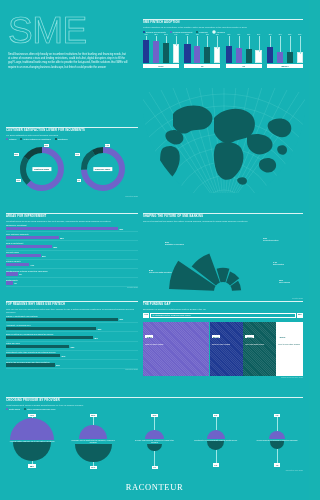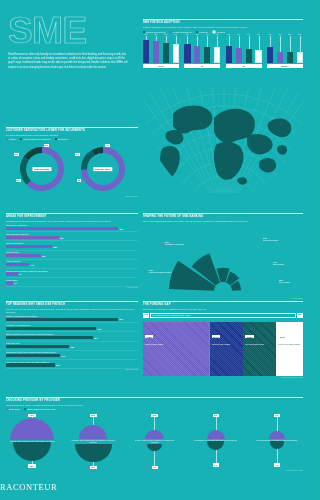--- a/index.html
+++ b/index.html
@@ -11,21 +11,21 @@
   .poster{position:relative;width:309px;height:500px;background:#16b2b5;}
 
   
   .sec-title{font-size:2.7px;font-weight:bold;letter-spacing:.18px;color:#ffffff;text-transform:uppercase;line-height:1.25;}
   .sec-sub{font-size:2.3px;color:#bdf0ef;line-height:1.3;margin-top:.8px;}
   .rule{height:.7px;background:#ffffff;opacity:.85;margin:1.4px 0 1.4px 0;}
   .srcline{font-size:1.8px;color:#8fdedd;text-align:right;}
 
   
   .hero{position:absolute;left:8px;top:14px;width:128px;}
-  .sme{font-size:37px;line-height:.92;font-weight:bold;letter-spacing:-.5px;
+  .sme{font-size:37px;line-height:.92;font-weight:normal;letter-spacing:-.5px;
        color:transparent;-webkit-text-stroke:.7px #8fe3e2;}
   .opp{font-size:10.5px;font-weight:bold;letter-spacing:.1px;color:#ffffff;margin-top:1px;}
   .lede{font-size:2.6px;line-height:1.62;color:#e4fbfa;margin-top:5px;width:120px;}
 
   
   .panel{position:absolute;}
   .legend{display:flex;gap:4px;flex-wrap:wrap;margin-top:1.2px;}
   .lg{display:flex;align-items:center;gap:1.1px;font-size:1.95px;color:#e2fbfa;}
   .dot{width:1.9px;height:1.9px;border-radius:50%;display:block;}
 
@@ -79,21 +79,21 @@
             padding:.7px 1.4px;}
 
   
   .circles{display:flex;justify-content:space-between;margin-top:4px;}
   .cit{width:52px;position:relative;display:flex;flex-direction:column;align-items:center;}
   .cchip{background:#ffffff;color:#0d6a6d;font-size:1.95px;font-weight:bold;
          padding:.6px 1.6px;}
   .cstem{width:.35px;background:#9fe7e6;}
   .ctxt{font-size:1.75px;line-height:1.35;text-align:center;color:#eafcfb;width:46px;}
 
-  .footer{position:absolute;left:0;right:0;bottom:6px;text-align:left;margin-top:24px;}
+  .footer{position:absolute;left:0;right:0;bottom:6px;text-align:center;margin-top:24px;}
   .logo{font-size:8.5px;letter-spacing:.6px;color:#ffffff;font-family:"Liberation Serif",serif;}
 </style>
 </head>
 <body>
 
 <div class="poster">
 
   <div class="hero">
     <div class="sme">SME</div>
     <div class="lede">Small businesses often rely heavily on incumbent institutions for their banking and financing needs, but at a time of economic crises and lending restrictions, could tech-first, digital disruptors step in to fill the gap? Large, traditional banks may not be able to provide the fast-paced, flexible solutions that SMEs will require in an ever-changing business landscape, but fintech could provide the answer</div>

